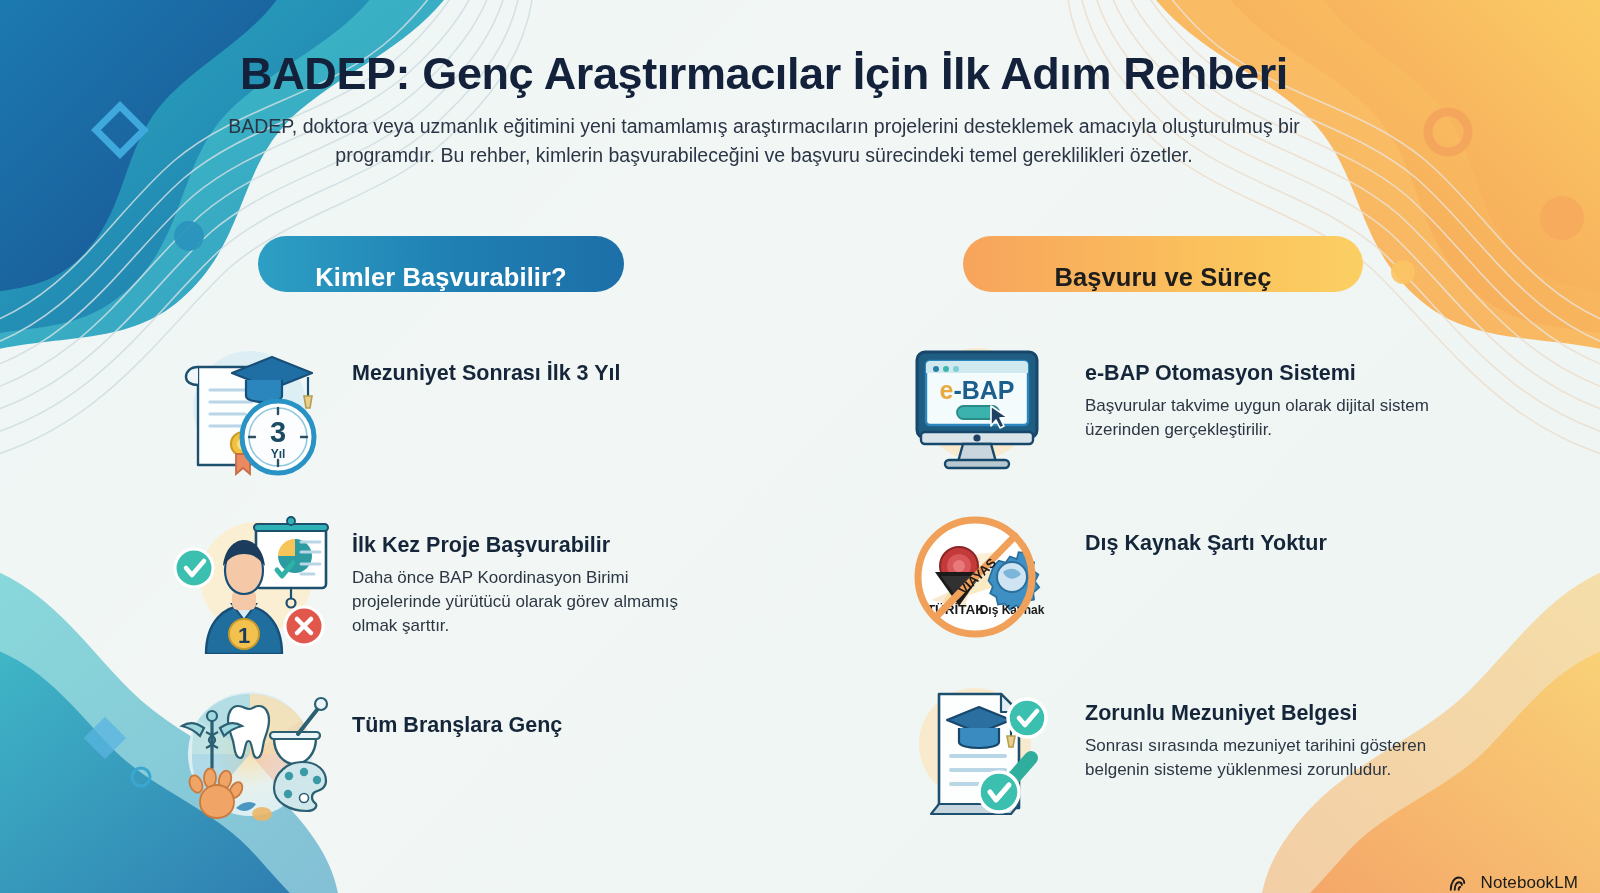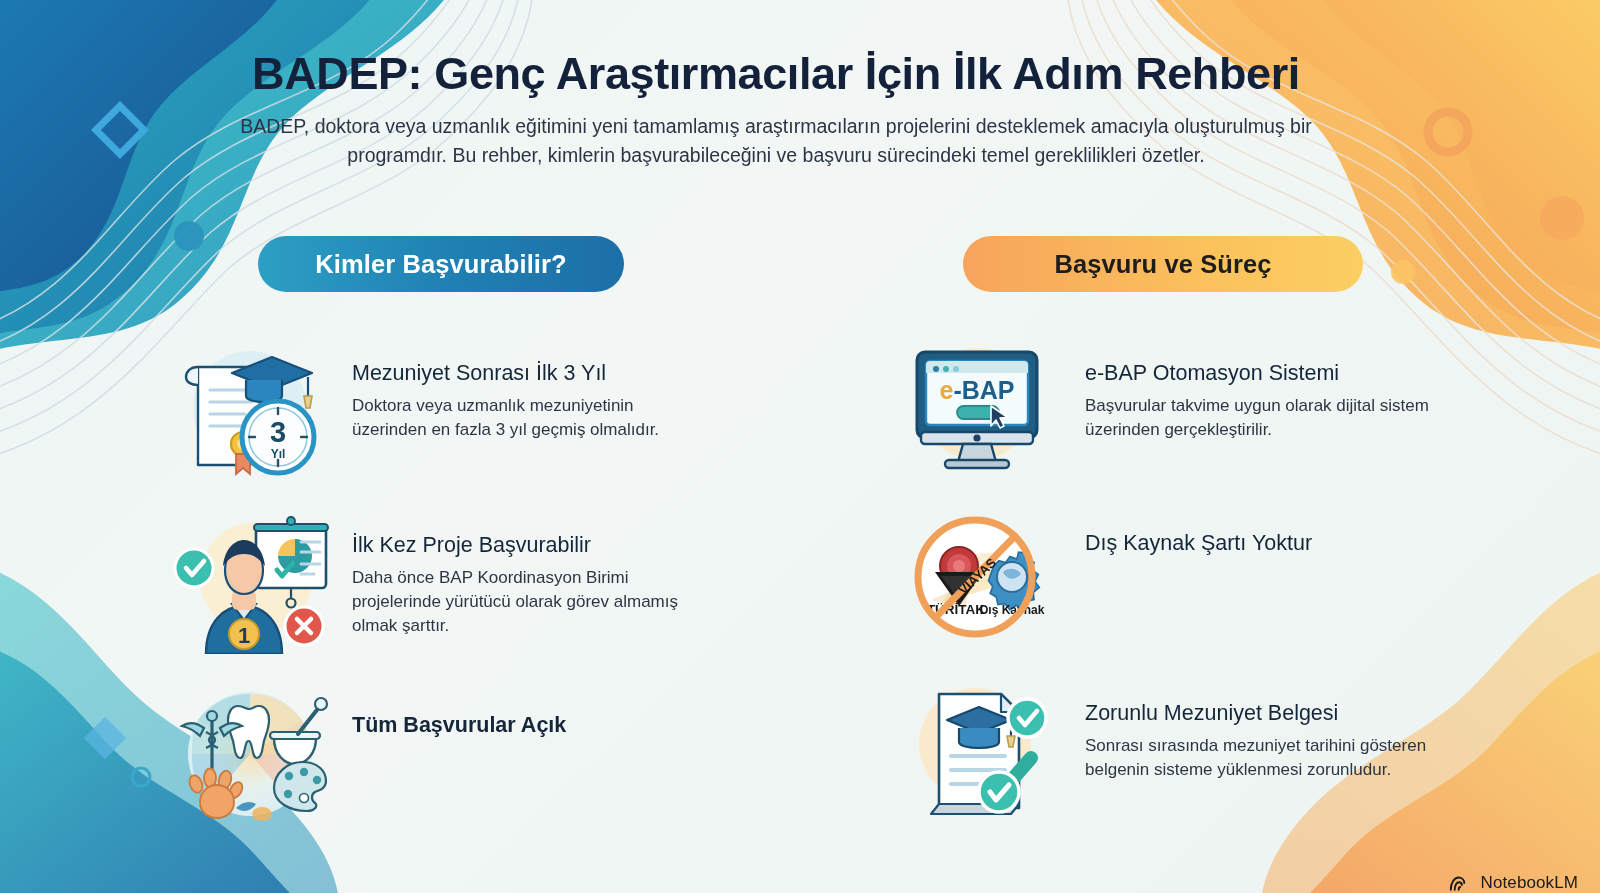--- a/index.html
+++ b/index.html
@@ -29,21 +29,21 @@
     position: absolute;
     inset: 0;
     pointer-events: none;
   }
   .bg-svg { position: absolute; inset: 0; width: 1600px; height: 893px; }
 
   
   .header {
     position: absolute;
     top: 48px;
-    left: 12px;
+    left: 0;
     width: 1480px;
     text-align: center;
     z-index: 5;
     padding-left: 48px;
   }
   .title {
     font-size: 45px;
     font-weight: bold;
     color: #14213b;
     letter-spacing: -0.4px;
@@ -57,21 +57,21 @@
     color: #2b3545;
     font-weight: 400;
   }
 
   
   .pill {
     position: absolute;
     height: 56px;
     border-radius: 28px;
     display: flex;
-    align-items: center;
+    align-items: flex-end;
     justify-content: center;
     z-index: 6;
   }
   .pill-label { font-size: 25.5px; font-weight: bold; letter-spacing: 0.1px; }
 
   #pill-left {
     left: 258px; top: 236px; width: 366px;
     background: linear-gradient(90deg, #2d9fc4 0%, #1f7fb3 55%, #1d6fa8 100%);
   }
   #pill-left .pill-label { color: #ffffff; }
@@ -97,21 +97,21 @@
     flex: 0 0 160px;
     position: relative;
   }
   .item-icon svg { display: block; width: 160px; height: 150px; }
 
   .item-text { padding-top: 28px; padding-left: 22px; }
   #col-right .item-text { padding-left: 30px; }
 
   .item-title {
     font-size: 21.5px;
-    font-weight: normal;
+    font-weight: bold;
     color: #16263a;
     line-height: 1.25;
     margin-bottom: 7px;
   }
   .item-body {
     font-size: 17px;
     line-height: 1.42;
     color: #2d3744;
     max-width: 345px;
   }
@@ -253,21 +253,20 @@
             <line x1="108" y1="128" x2="108" y2="134"></line>
             <line x1="79" y1="105" x2="85" y2="105"></line>
             <line x1="131" y1="105" x2="137" y2="105"></line>
           </g>
           <text x="108" y="110" text-anchor="middle" font-family="Liberation Sans, sans-serif" font-size="29" font-weight="bold" fill="#1b4a63">3</text>
           <text x="108" y="126" text-anchor="middle" font-family="Liberation Sans, sans-serif" font-size="12" font-weight="bold" fill="#1b4a63">Yıl</text>
         </svg>
       </div>
       <div class="item-text">
         <div class="item-title">Mezuniyet Sonrası İlk 3 Yıl</div>
-        <div class="item-body">Doktora veya uzmanlık mezuniyetinin üzerinden en fazla 3 yıl geçmiş olmalıdır.</div>
       </div>
     </div>
 
     <div class="item">
       <div class="item-icon">
         <svg viewBox="0 0 160 150" xmlns="http://www.w3.org/2000/svg">
           <circle cx="86" cy="74" r="56" fill="#fbeccd" opacity="0.85"></circle>
           <rect x="86" y="24" width="70" height="60" rx="4" fill="#ffffff" stroke="#1d4f6e" stroke-width="2.6"></rect>
           <rect x="84" y="20" width="74" height="7" rx="3.5" fill="#2fb2b6" stroke="#1d4f6e" stroke-width="2"></rect>
           <line x1="121" y1="84" x2="121" y2="95" stroke="#1d4f6e" stroke-width="2.2"></line>
@@ -352,21 +351,21 @@
             <circle cx="147" cy="104" r="4.2"></circle>
               <circle cx="118" cy="118" r="4.2"></circle>
           </g>
           <circle cx="134" cy="122" r="4.5" fill="#ffffff" stroke="#2b5f72" stroke-width="1.6"></circle>
 
           <path d="M66,132 c6,-6 14,-8 20,-4 c-4,6 -12,10 -20,4 z" fill="#2f86b5" opacity="0.85"></path>
           <ellipse cx="92" cy="138" rx="10" ry="7" fill="#f0b35e" opacity="0.85"></ellipse>
         </svg>
       </div>
       <div class="item-text">
-        <div class="item-title-after">Tüm Başvurular Açık</div>
+        <div class="item-title-after">Tüm Branşlara Genç</div>
       </div>
     </div>
   </div>
 
   <div class="column" id="col-right">
 
     <div class="item">
       <div class="item-icon">
         <svg viewBox="0 0 160 150" xmlns="http://www.w3.org/2000/svg">
           <circle cx="82" cy="72" r="56" fill="#fbe7c4" opacity="0.8"></circle>

